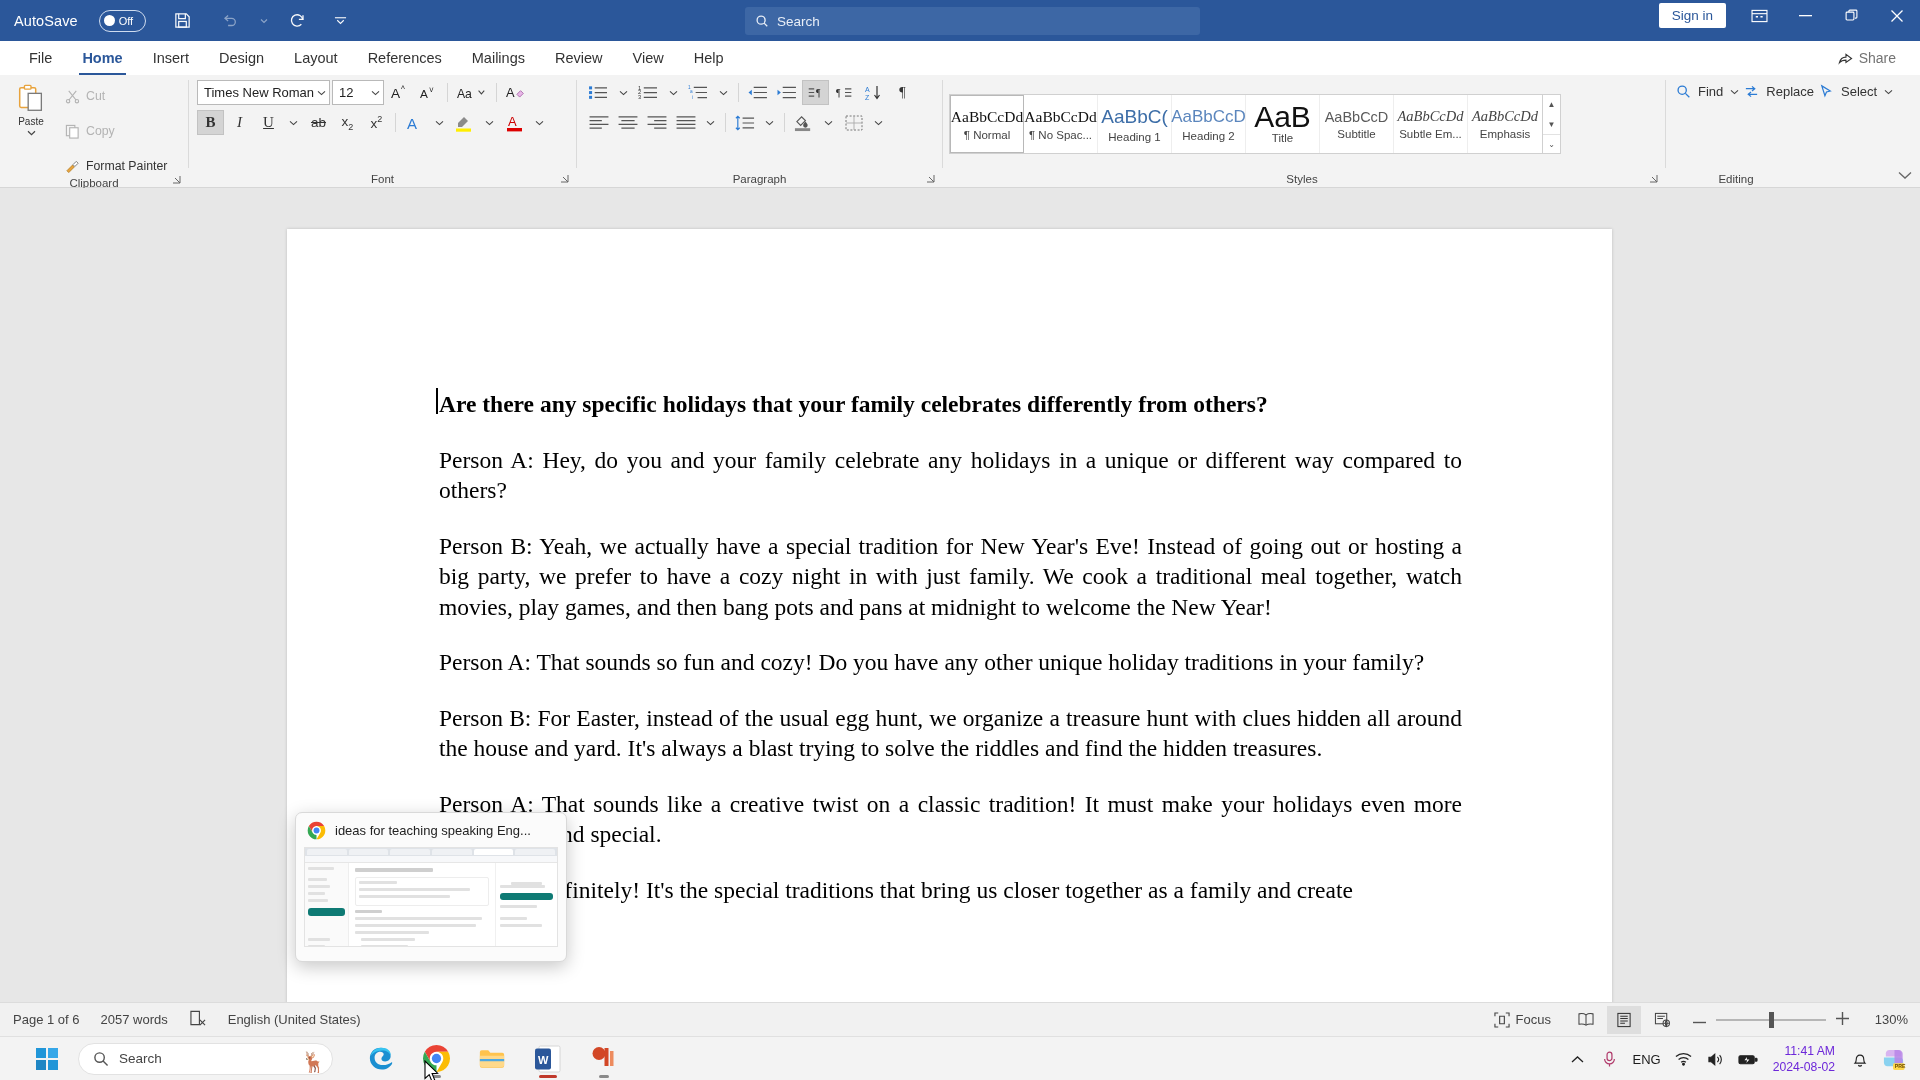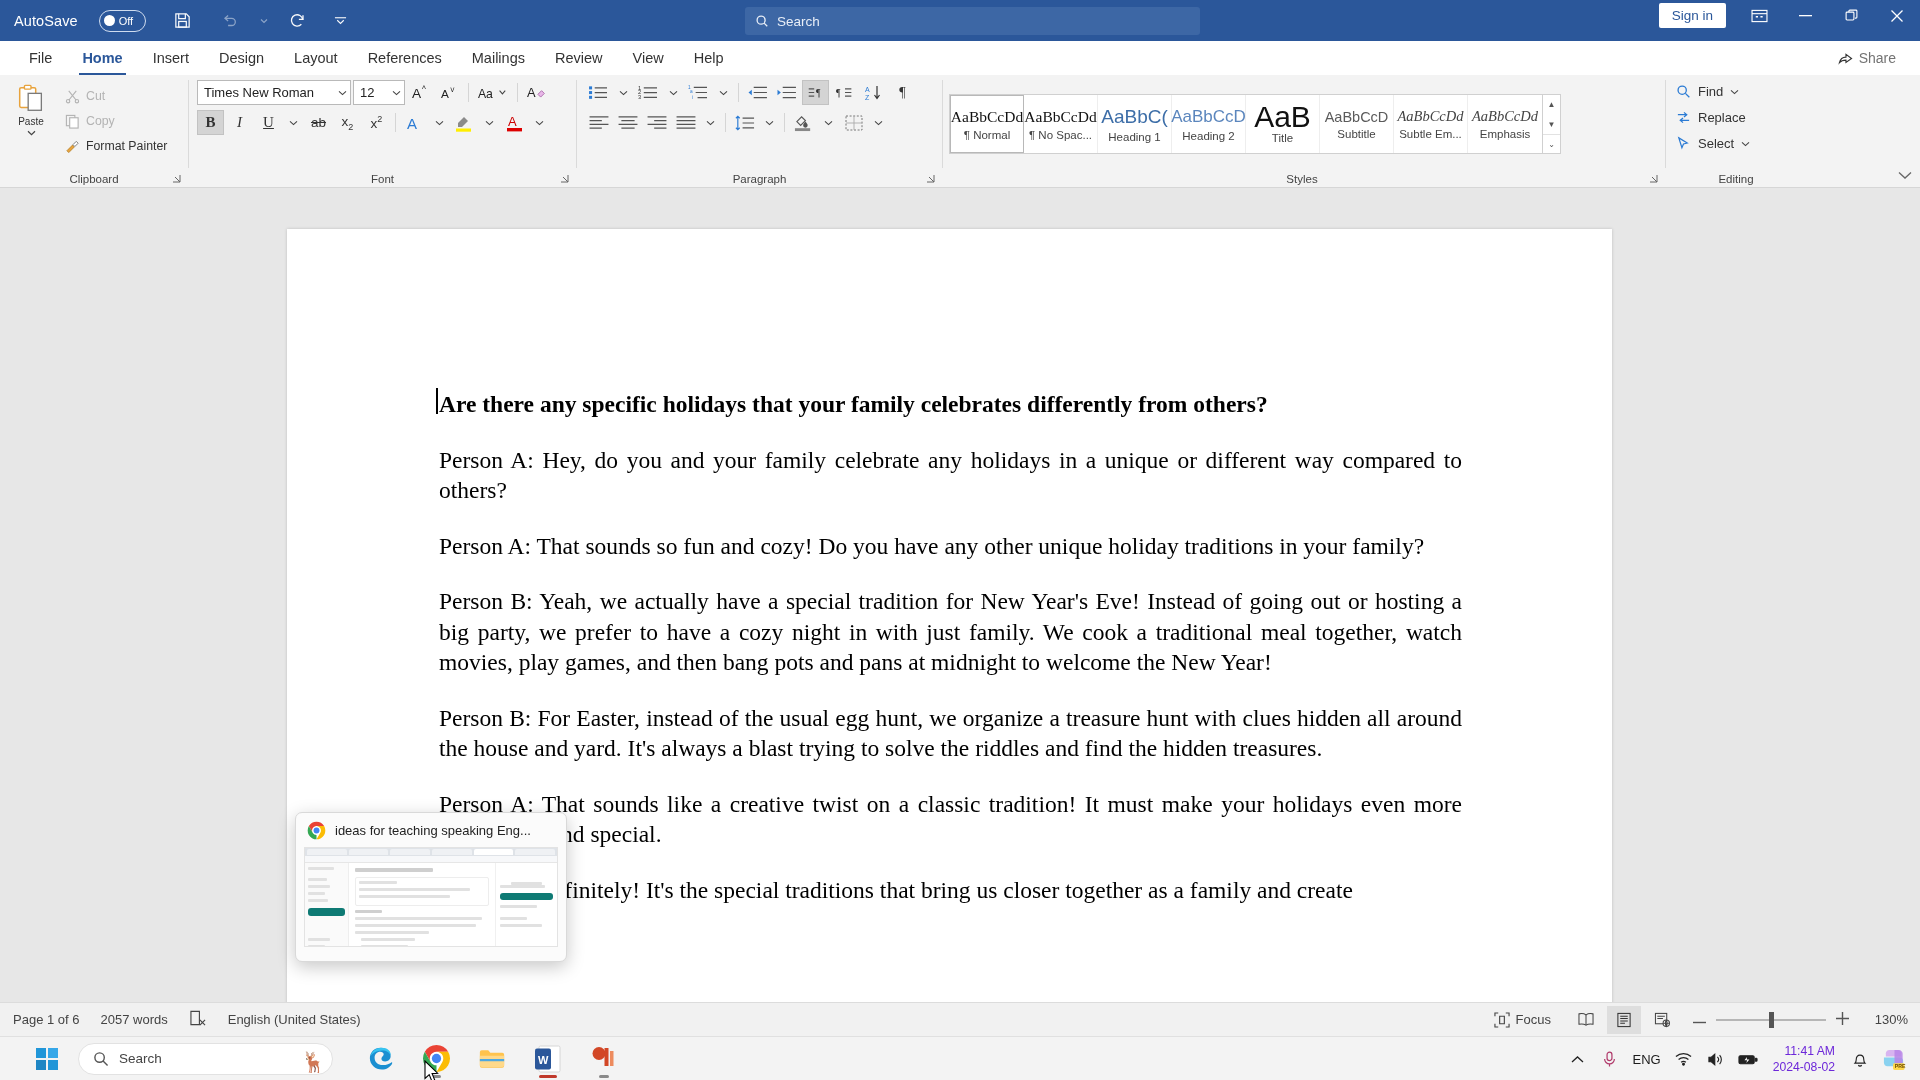--- a/index.html
+++ b/index.html
@@ -79,32 +79,32 @@
   }
   .rgroup-label .dlg{
     position:absolute;right:6px;bottom:4px;width:11px;height:11px;
   }
   .rsep{ width:1px;background:#dadada;height:88px;align-self:flex-start;margin-top:5px; }
 
   
   .clip{ width:62px;display:flex;flex-direction:column;align-items:center;padding-top:2px; }
   .clip .lbl{ font-size:10px;color:#333;margin-top:1px; }
   .clip .chev{ margin-top:-1px; }
-  .clip-right{ padding-top:4px;display:flex;flex-direction:column;gap:3px; }
+  .clip-right{ padding-top:4px;display:flex;flex-direction:column;gap:13px; }
   .clip-row{ display:flex;align-items:center;gap:6px;font-size:12.3px;color:#b3b3b3;height:22px;padding-left:3px; }
   .clip-row.on{ color:#333; }
 
   
   .font-grp{ padding:4px 6px 0 8px; }
   .frow{ display:flex;align-items:center;gap:2px;height:27px;margin-bottom:3px; }
   .combo{
     height:25px;border:1px solid #b9b9b9;background:#fff;display:flex;align-items:center;
     padding:0 3px 0 6px;font-size:13px;color:#222;justify-content:space-between;
   }
-  .combo.fontname{ width:154px; }
+  .combo.fontname{ width:133px; }
   .combo.fontsize{ width:52px; }
   .ricon{
     width:27px;height:25px;display:flex;align-items:center;justify-content:center;color:#333;
   }
   .ricon.sm{ width:19px; }
   .ricon.pressed{ background:#d4d4d4;border:1px solid #c2c2c2; }
   .vsep{ width:1px;height:19px;background:#d5d5d5;margin:0 3px; }
 
   
   .para-grp{ padding:4px 6px 0 8px; }
@@ -711,21 +711,21 @@
         <svg width="11" height="11" viewBox="0 0 11 11" fill="none" stroke="#666" stroke-width="1">
             <path d="M2 9h7V2"></path>
             <path d="M9 9 4 4"></path>
           </svg>
       </span>
     </div>
   </div>
   <div class="rsep"></div>
 
   <div class="rgroup" style="width:140px">
-    <div class="rgroup-body edit-grp" style="flex-direction:column">
+    <div class="rgroup-body edit-grp" style="flex-direction:row">
       <div class="edit-row">
         <svg width="15" height="15" viewBox="0 0 16 16" fill="none" stroke="#2b7bd4" stroke-width="1.4">
             <circle cx="6.6" cy="6.6" r="4.4"></circle>
             <path d="M10 10 14.2 14.2"></path>
           </svg>
         <span>Find</span>
         <svg width="9" height="6" viewBox="0 0 9 6" fill="none" stroke="#444" stroke-width="1.1">
             <path d="M1 1.3 4.5 4.6 8 1.3"></path>
           </svg>
       </div>
@@ -759,22 +759,22 @@
 </div>
 
 <div class="docarea">
   <div class="page">
     <div class="page-inner">
       <p class="ptext h">
         <span class="caret"></span>
         <span>Are there any specific holidays that your family celebrates differently from others?</span>
       </p>
       <p class="ptext">Person A: Hey, do you and your family celebrate any holidays in a unique or different way compared to others?</p>
+      <p class="ptext">Person B: Yeah, we actually have a special tradition for New Year's Eve! Instead of going out or hosting a big party, we prefer to have a cozy night in with just family. We cook a traditional meal together, watch movies, play games, and then bang pots and pans at midnight to welcome the New Year!</p>
       <p class="ptext">Person A: That sounds so fun and cozy! Do you have any other unique holiday traditions in your family?</p>
-      <p class="ptext">Person B: Yeah, we actually have a special tradition for New Year's Eve! Instead of going out or hosting a big party, we prefer to have a cozy night in with just family. We cook a traditional meal together, watch movies, play games, and then bang pots and pans at midnight to welcome the New Year!</p>
       <p class="ptext">Person B: For Easter, instead of the usual egg hunt, we organize a treasure hunt with clues hidden all around the house and yard. It's always a blast trying to solve the riddles and find the hidden treasures.</p>
       <p class="ptext">Person A: That sounds like a creative twist on a classic tradition! It must make your holidays even more memorable and special.</p>
       <p class="ptext">Person B: Definitely! It's the special traditions that bring us closer together as a family and create</p>
     </div>
   </div>
 </div>
 
 <div class="statusbar">
   <div class="sb-left">
     <span>Page 1 of 6</span>

